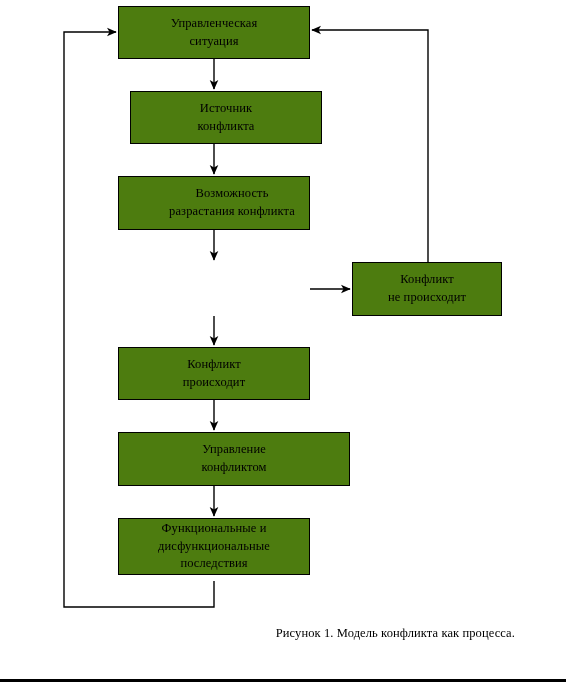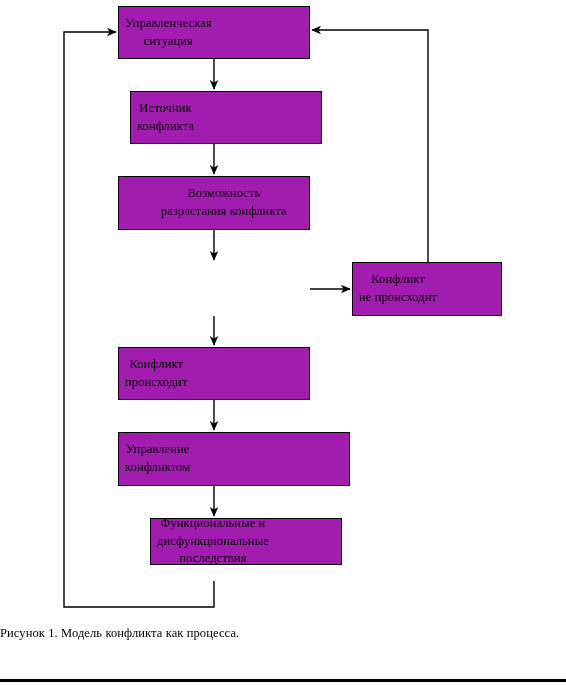--- a/index.html
+++ b/index.html
@@ -29,51 +29,51 @@
     left: 0; top: 0;
     width: 566px;
     height: 686px;
   }
 
   
   .proc-box {
     position: absolute;
     box-sizing: border-box;
     border: 1.4px solid #000000;
-    background: #a21caf;
+    background: #4d7c0f;
     display: flex;
     align-items: center;
-    justify-content: flex-start;
+    justify-content: center;
     text-align: center;
   }
   .proc-box .box-text {
     font-size: 12.5px;
     line-height: 1.42;
     letter-spacing: 0.1px;
     white-space: pre-line;
     padding: 0 6px;
   }
 
   
   #box-managerial-situation { left: 118px; top: 6px;   width: 192px; height: 53px; }
   #box-conflict-source      { left: 118px; top: 91px;  width: 192px; height: 53px; margin-left: 12px; }
   #box-escalation-potential { left: 118px; top: 176px; width: 192px; height: 54px; padding-left: 36px; }
   #box-reaction-situation   { left: 118px; top: 262px; width: 192px; height: 54px; }
   #box-conflict-occurs      { left: 118px; top: 347px; width: 192px; height: 53px; }
   #box-conflict-management  { left: 118px; top: 432px; width: 232px; height: 54px; }
-  #box-consequences         { left: 118px; top: 518px; width: 192px; height: 47px; margin-left: 32px; }
+  #box-consequences         { left: 118px; top: 518px; width: 192px; height: 57px; }
   #box-no-conflict          { left: 352px; top: 262px; width: 150px; height: 54px; }
 
   
   #figure-caption {
     position: absolute;
     left: 0;
     top: 626px;
     width: 515px;
-    text-align: left;
+    text-align: right;
     font-size: 12.5px;
     letter-spacing: 0.1px;
   }
 
   
   #bottom-rule {
     position: absolute;
     left: 0;
     top: 679px;
     width: 566px;

